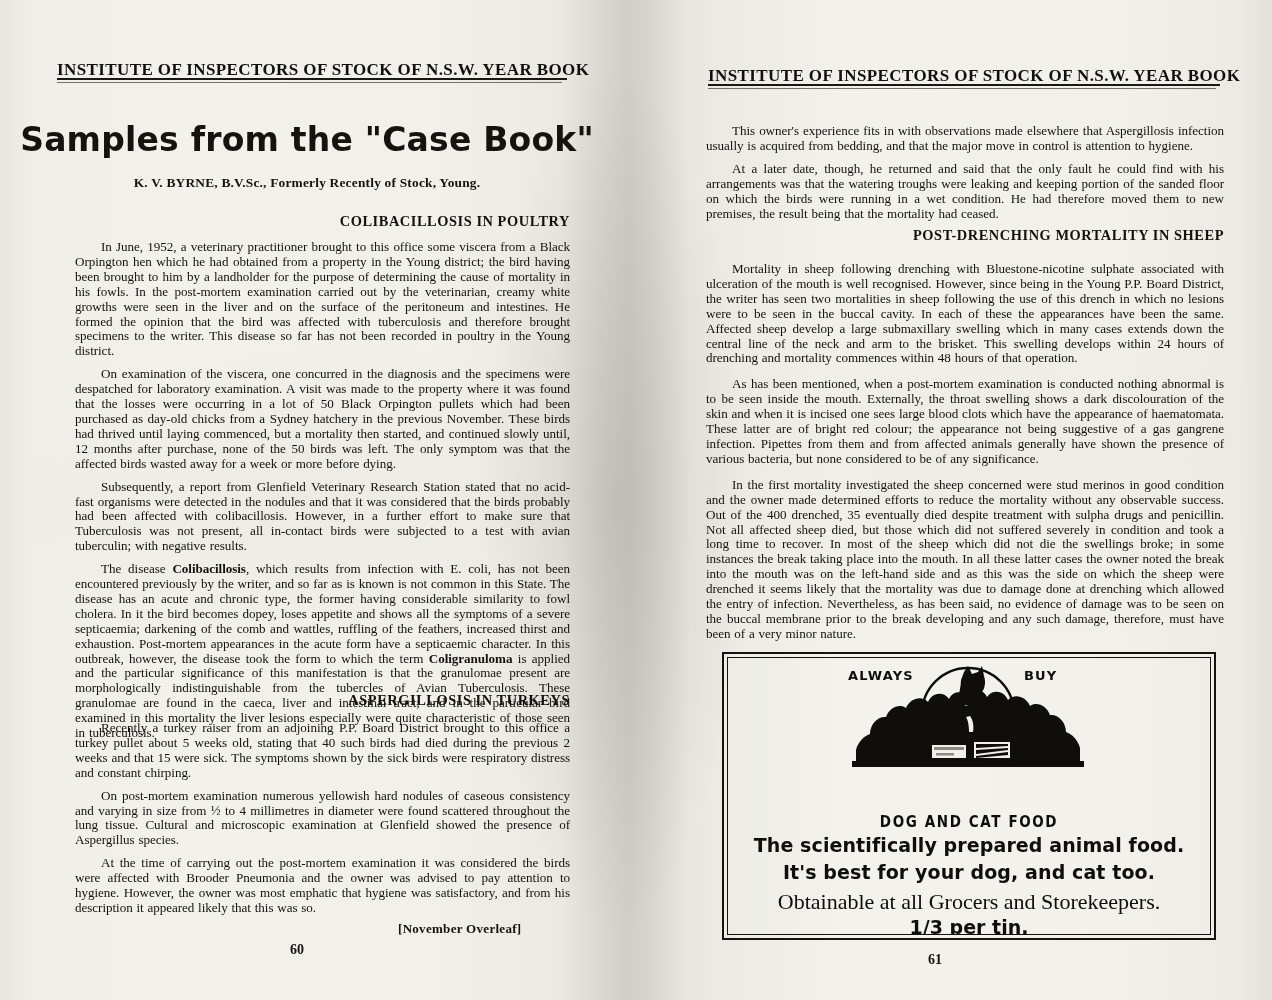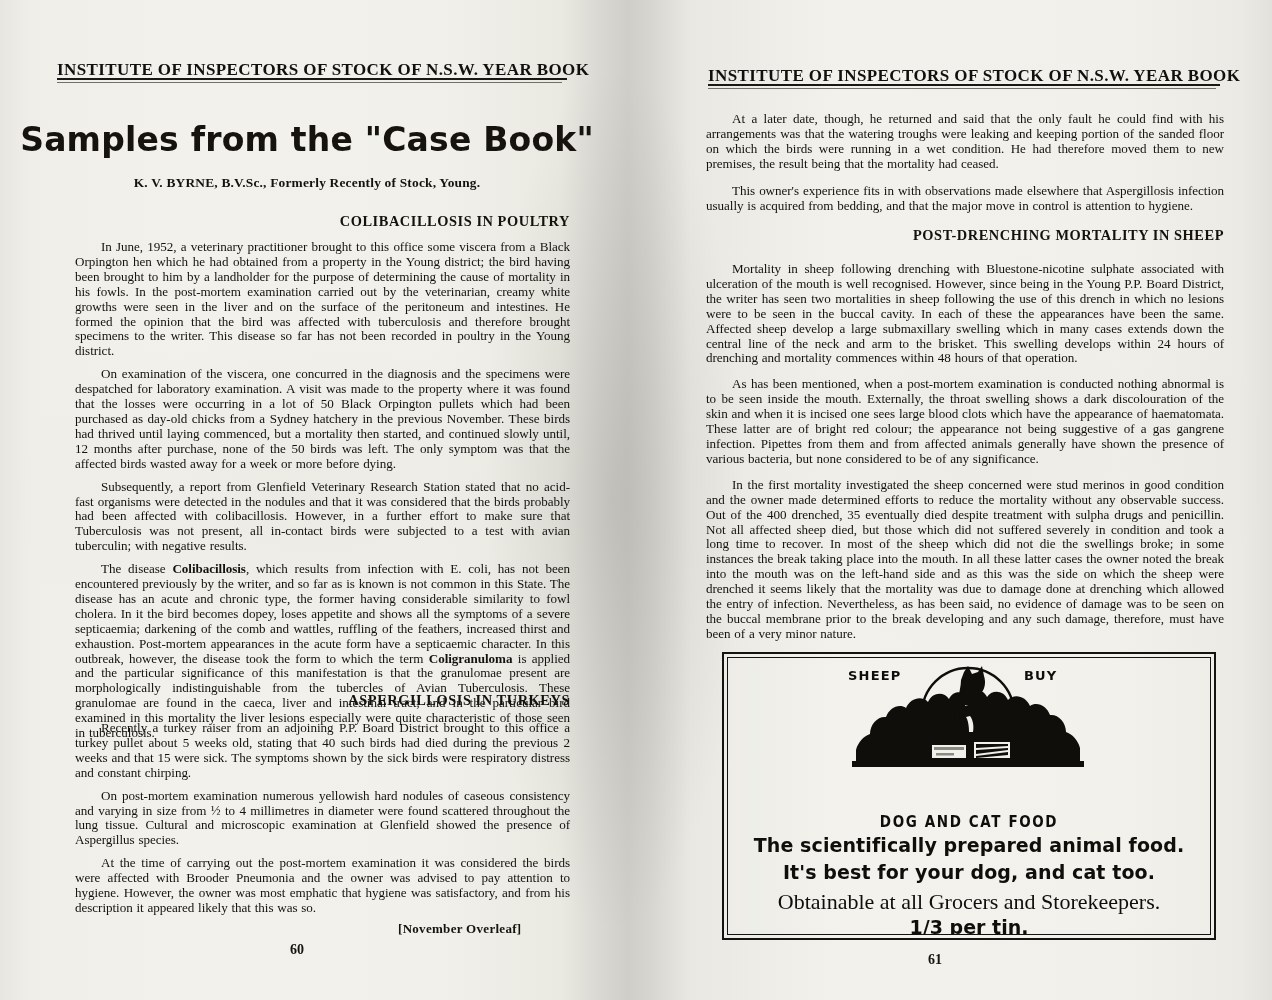--- a/index.html
+++ b/index.html
@@ -144,39 +144,39 @@
     <div class="folio" style="left:252px;top:942px;width:90px;">60</div>
   </div>
 
   <div class="page page-right">
 
     <div class="runhead" style="left:68px;top:66px;">INSTITUTE OF INSPECTORS OF STOCK OF N.S.W. YEAR BOOK</div>
     <div class="runhead-rule" style="left:68px;top:84px;width:512px;"></div>
     <div class="runhead-rule thin" style="left:68px;top:88px;width:508px;"></div>
 
     <div class="col" style="left:66px;top:112px;width:518px;">
+      <p style="margin-top:12px;">This owner's experience fits in with observations made elsewhere that Aspergillosis infection usually is acquired from bedding, and that the major move in control is attention to hygiene.</p>
       <p>At a later date, though, he returned and said that the only fault he could find with his arrangements was that the watering troughs were leaking and keeping portion of the sanded floor on which the birds were running in a wet condition. He had therefore moved them to new premises, the result being that the mortality had ceased.</p>
-      <p style="margin-top:12px;">This owner's experience fits in with observations made elsewhere that Aspergillosis infection usually is acquired from bedding, and that the major move in control is attention to hygiene.</p>
     </div>
 
     <div class="sechead" style="left:66px;top:227px;width:518px;">POST-DRENCHING MORTALITY IN SHEEP</div>
 
     <div class="col" style="left:66px;top:262px;width:518px;">
       <p>Mortality in sheep following drenching with Bluestone-nicotine sulphate associated with ulceration of the mouth is well recognised. However, since being in the Young P.P. Board District, the writer has seen two mortalities in sheep following the use of this drench in which no lesions were to be seen in the buccal cavity. In each of these the appearances have been the same. Affected sheep develop a large submaxillary swelling which in many cases extends down the central line of the neck and arm to the brisket. This swelling develops within 24 hours of drenching and mortality commences within 48 hours of that operation.</p>
       <p style="margin-top:11px;">As has been mentioned, when a post-mortem examination is conducted nothing abnormal is to be seen inside the mouth. Externally, the throat swelling shows a dark discolouration of the skin and when it is incised one sees large blood clots which have the appearance of haematomata. These latter are of bright red colour; the appearance not being suggestive of a gas gangrene infection. Pipettes from them and from affected animals generally have shown the presence of various bacteria, but none considered to be of any significance.</p>
       <p style="margin-top:11px;">In the first mortality investigated the sheep concerned were stud merinos in good condition and the owner made determined efforts to reduce the mortality without any observable success. Out of the 400 drenched, 35 eventually died despite treatment with sulpha drugs and penicillin. Not all affected sheep died, but those which did not suffered severely in condition and took a long time to recover. In most of the sheep which did not die the swellings broke; in some instances the break taking place into the mouth. In all these latter cases the owner noted the break into the mouth was on the left-hand side and as this was the side on which the sheep were drenched it seems likely that the mortality was due to damage done at drenching which allowed the entry of infection. Nevertheless, as has been said, no evidence of damage was to be seen on the buccal membrane prior to the break developing and any such damage, therefore, must have been of a very minor nature.</p>
     </div>
 
     <div class="folio" style="left:240px;top:952px;width:110px;">61</div>
   </div>
 
   <div class="ad">
     <div class="ad-inner">
 
-      <div class="ad-always">SHEEP</div>
+      <div class="ad-always">ALWAYS</div>
       <div class="ad-buy">BUY</div>
 
       <div class="ad-logo">
         <svg viewBox="0 0 480 112" width="480" height="112" aria-hidden="true">
 
           <circle cx="240" cy="52" r="46" fill="none" stroke="#100e0b" stroke-width="2.4"></circle>
 
           <path fill="#100e0b" d="
             M128,100
             L128,88 C130,80 136,74 142,72 C142,62 150,54 158,55

